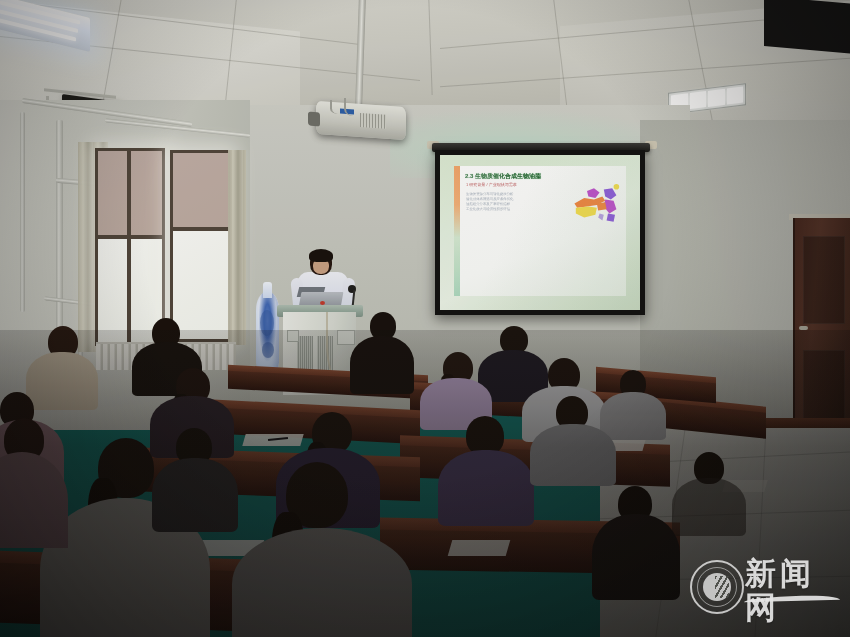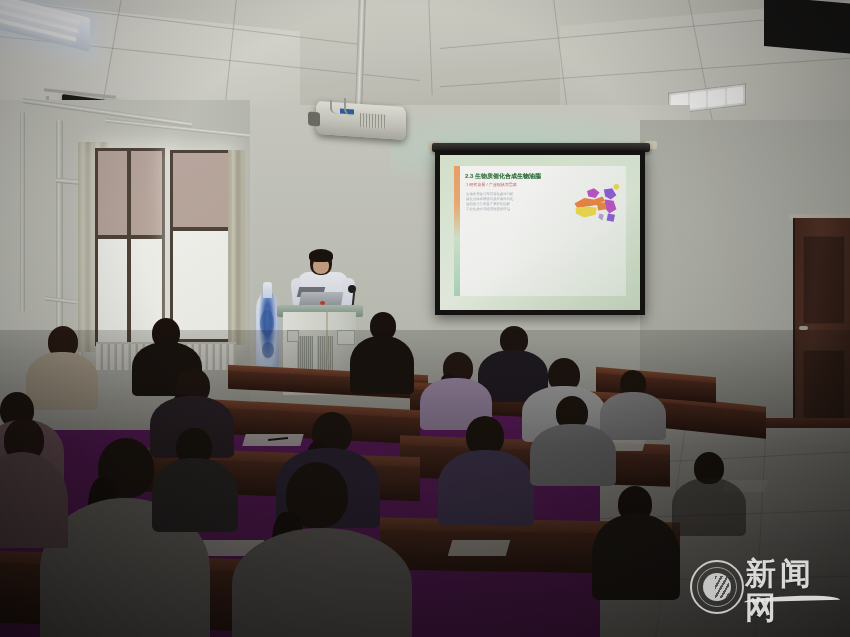--- a/index.html
+++ b/index.html
@@ -1,20 +1,20 @@
 <!DOCTYPE html>
 <html><head>
 <meta charset="utf-8">
 <style>
   html,body{margin:0;padding:0;background:#000;}
   body{font-family:"Liberation Sans",sans-serif;}
 
   #scene{
     position:relative;width:850px;height:637px;overflow:hidden;
-    background:#701a75;
+    background:#0f766e;
   }
 
   
   .ceiling{
     position:absolute;left:0;top:0;width:850px;height:138px;
     background:linear-gradient(175deg,#d9d9d2 0%,#cfcfc7 38%,#c2c2b9 68%,#b4b5ac 100%);
   }
   .ceil-tile-line{position:absolute;background:rgba(120,120,112,.35);}
   .ceil-slope{
     position:absolute;left:0;top:0;width:300px;height:120px;

